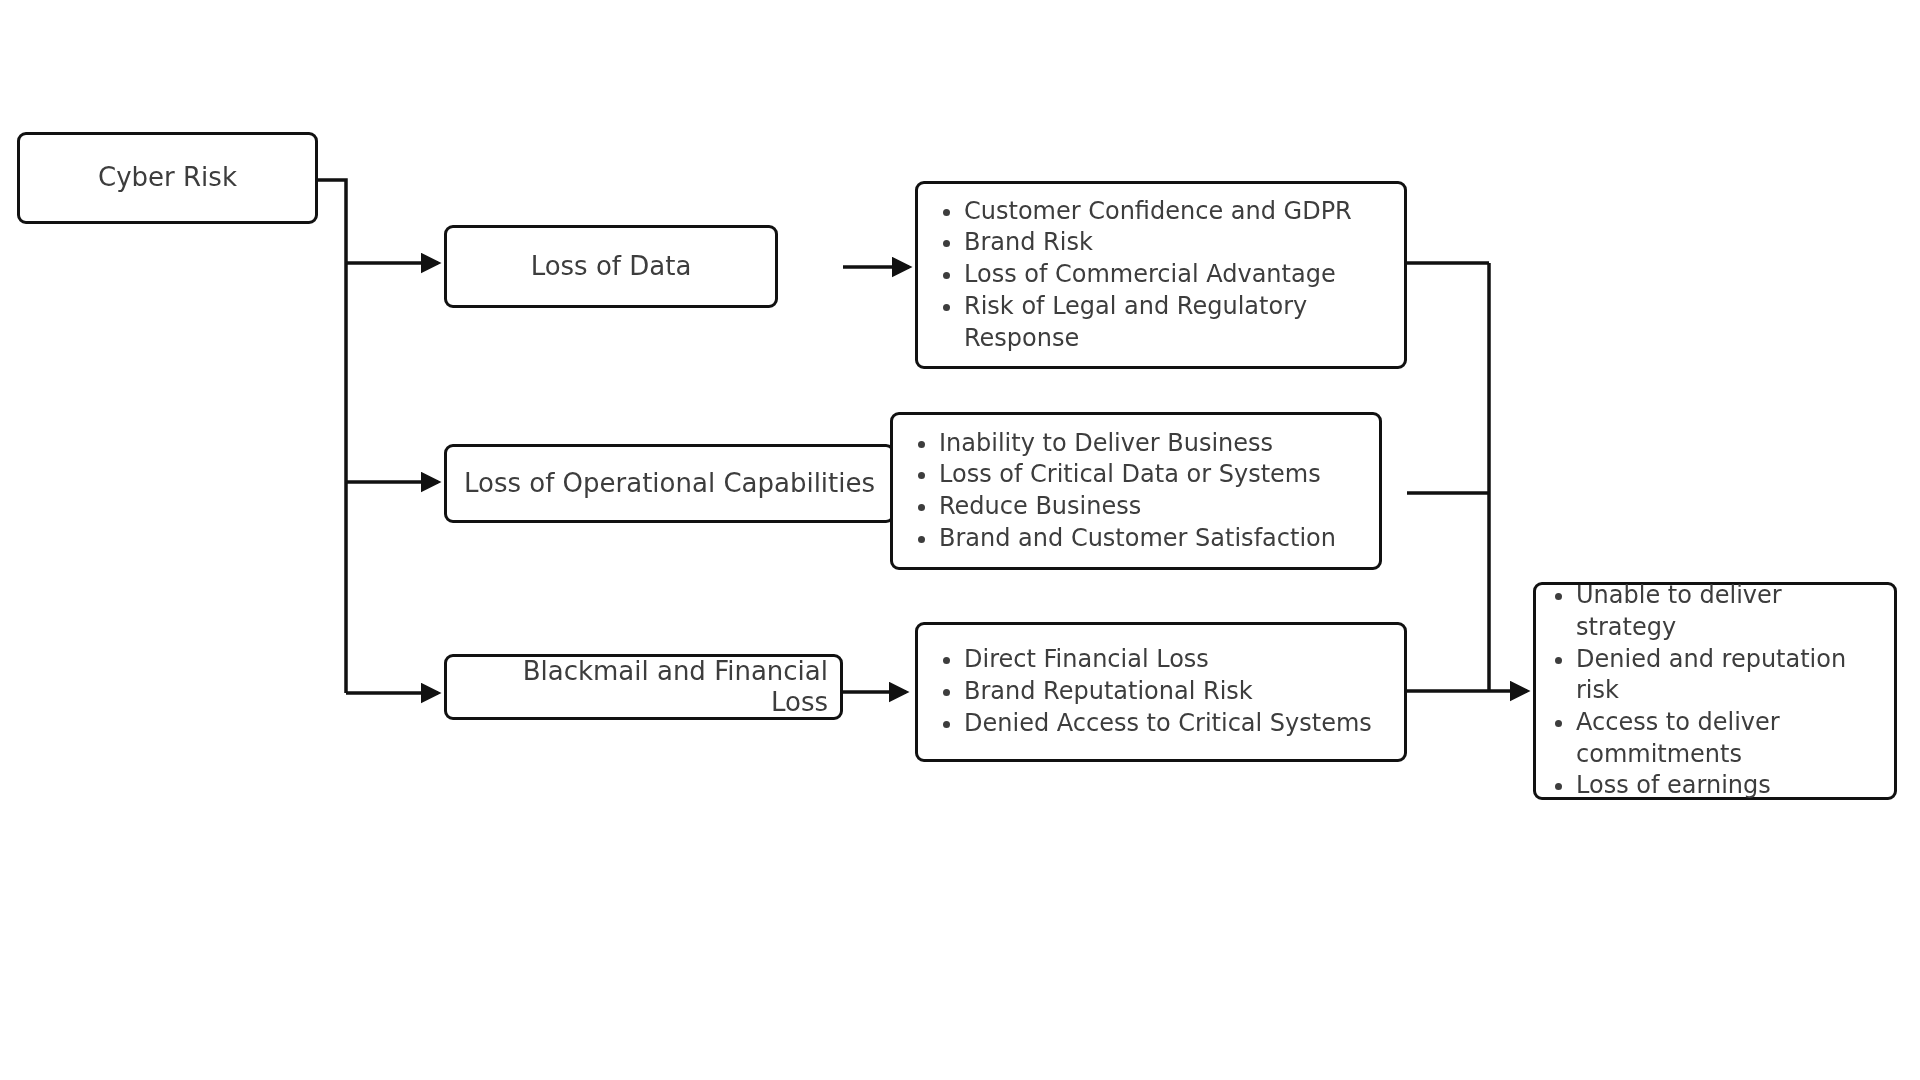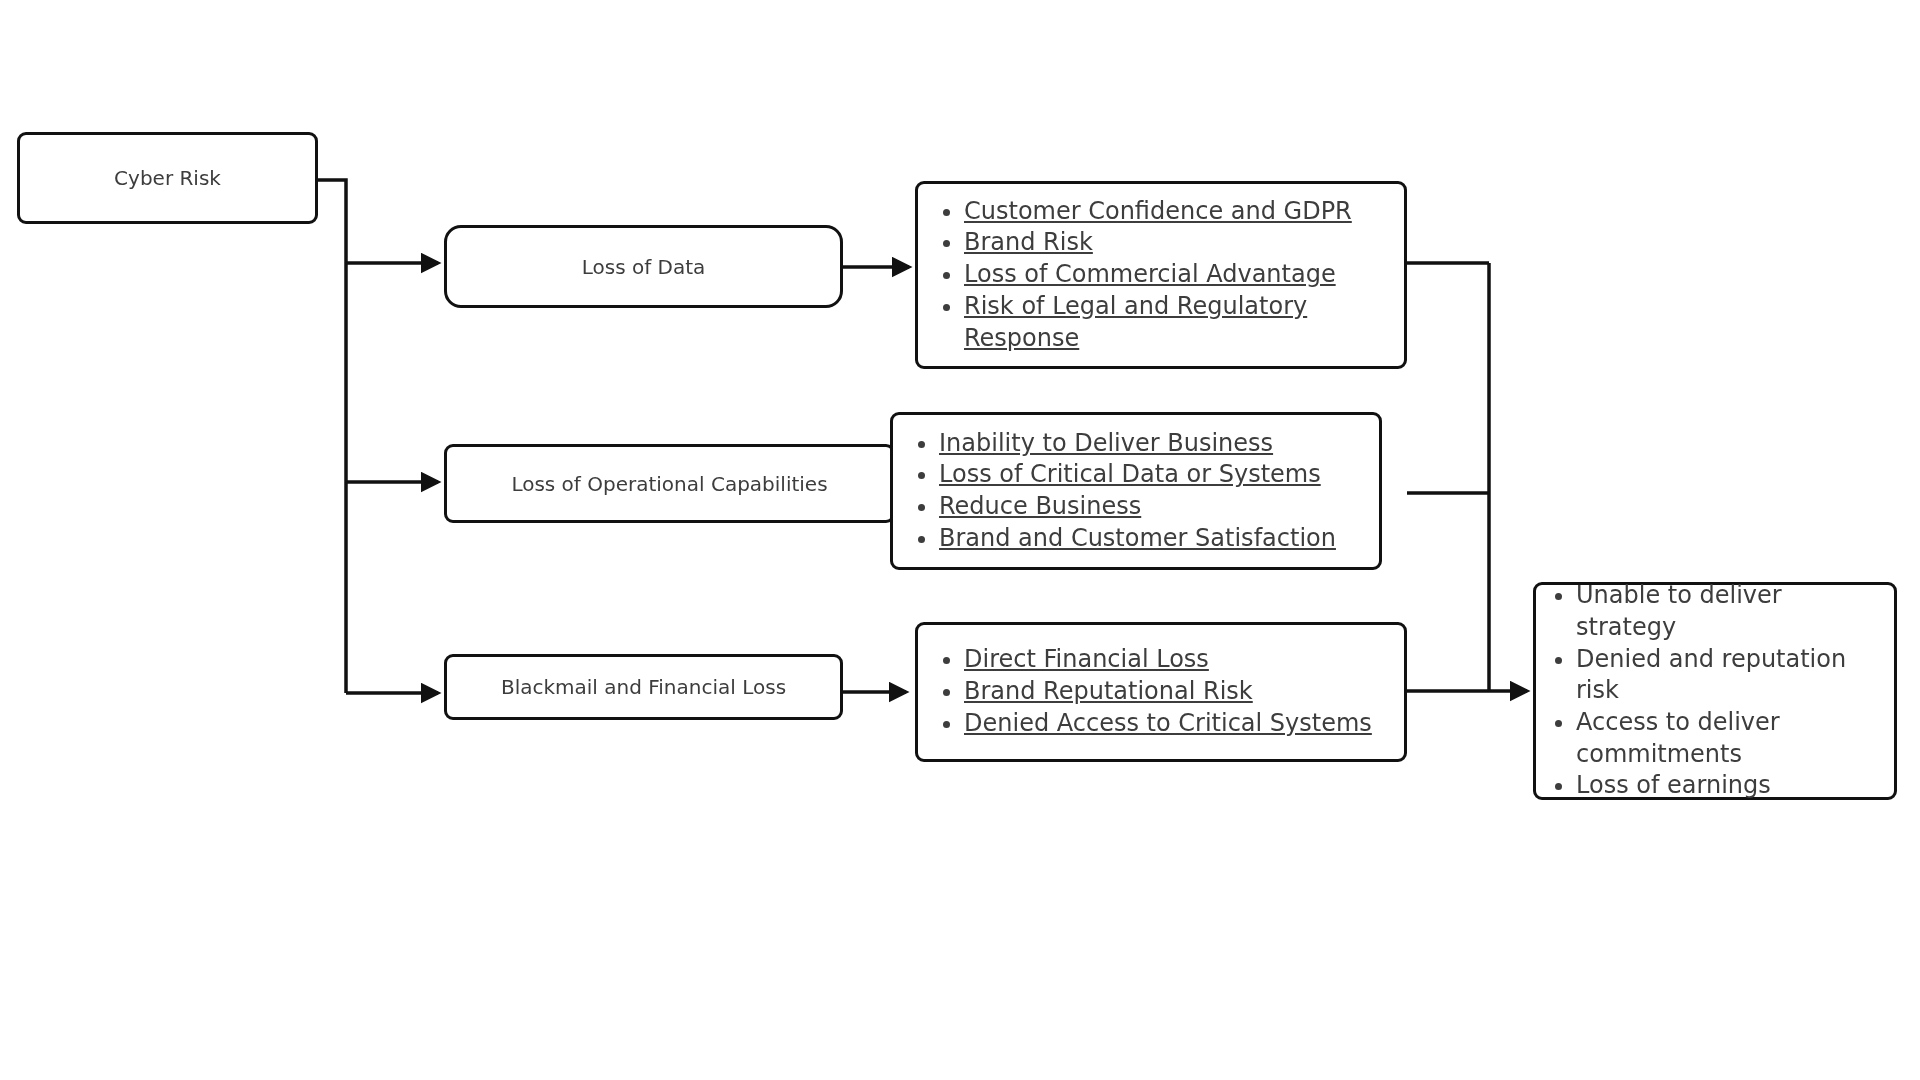--- a/index.html
+++ b/index.html
@@ -39,47 +39,46 @@
     position: absolute;
     box-sizing: border-box;
     background: #ffffff;
     border: 3px solid var(--line, #111111);
     border-radius: 9px;
     display: flex;
     align-items: center;
     justify-content: center;
   }
   .label-node {
-    font-size: 20px;
+    font-size: 26px;
     text-align: right;
     line-height: 1.2;
     padding: 0 12px;
   }
   .list-node {
     flex-direction: column;
     align-items: stretch;
     justify-content: center;
     font-size: 24px;
     line-height: 1.32;
   }
   .list-node ul {
     margin: 0;
     list-style: disc outside;
   }
   .impact-list ul {
     padding-left: 46px;
-    text-decoration: underline;
   }
   .outcome-list ul {
     padding-right: 6px;
   }
 
   
   #root-node      { left: 17px;   top: 132px; width: 301px; height: 92px; }
-  #cat-node-0     { left: 444px;  top: 225px; width: 399px; height: 83px; border-radius: 17px; }
+  #cat-node-0     { left: 444px;  top: 225px; width: 334px; height: 83px; }
   #cat-node-1     { left: 444px;  top: 444px; width: 451px; height: 79px; }
   #cat-node-2     { left: 444px;  top: 654px; width: 399px; height: 66px; }
   #impact-node-0  { left: 915px;  top: 181px; width: 492px; height: 188px; }
   #impact-node-1  { left: 890px;  top: 412px; width: 492px; height: 158px; }
   #impact-node-2  { left: 915px;  top: 622px; width: 492px; height: 140px; }
   #outcome-node   { left: 1533px; top: 582px; width: 364px; height: 218px; }
 </style>
 </head>
 <body style="--line: #111111; --text: #3d3d3d; --bg: #ffffff;">
 

